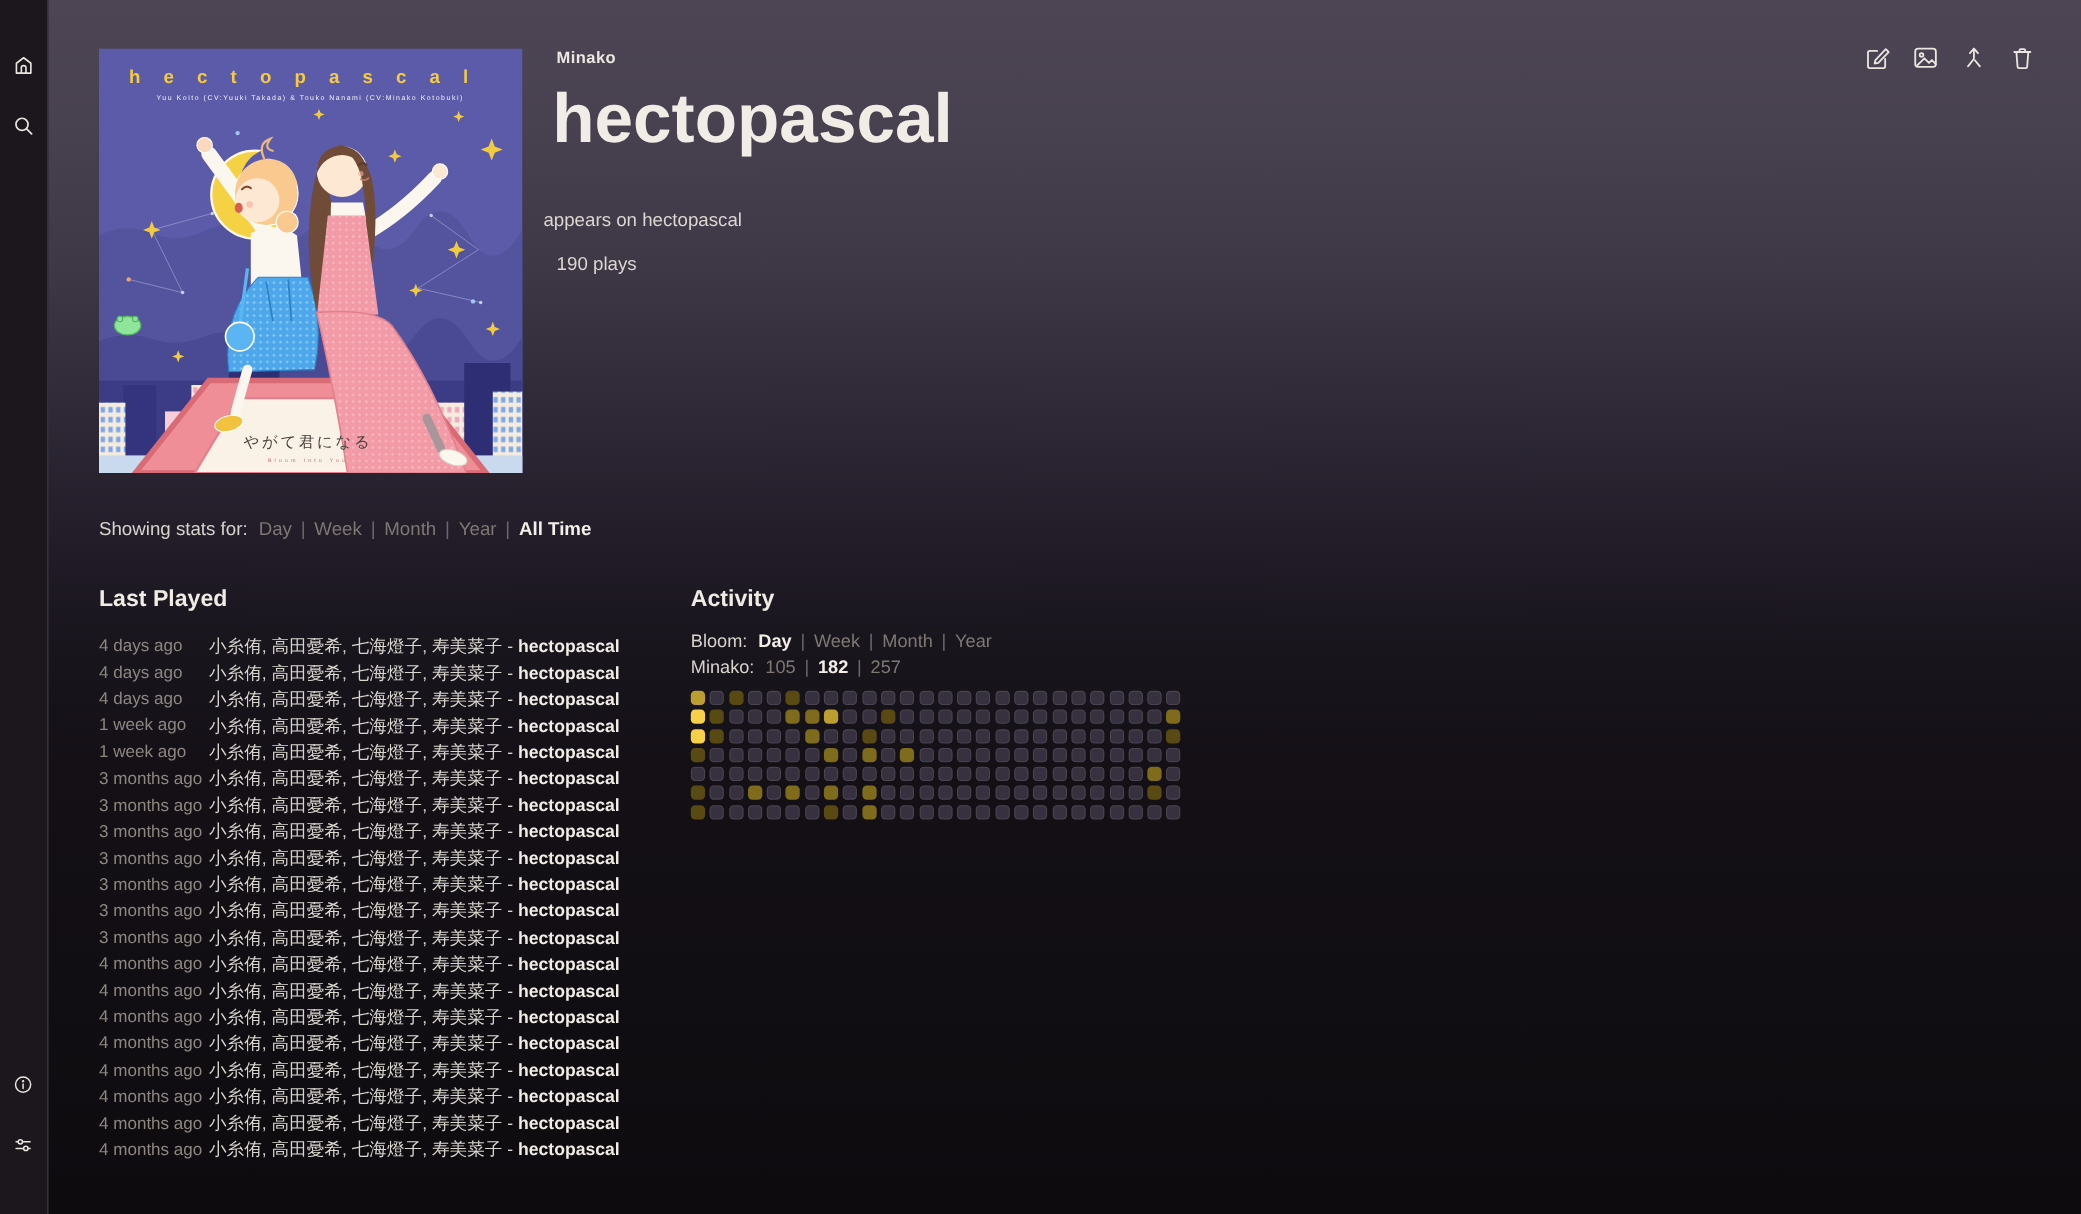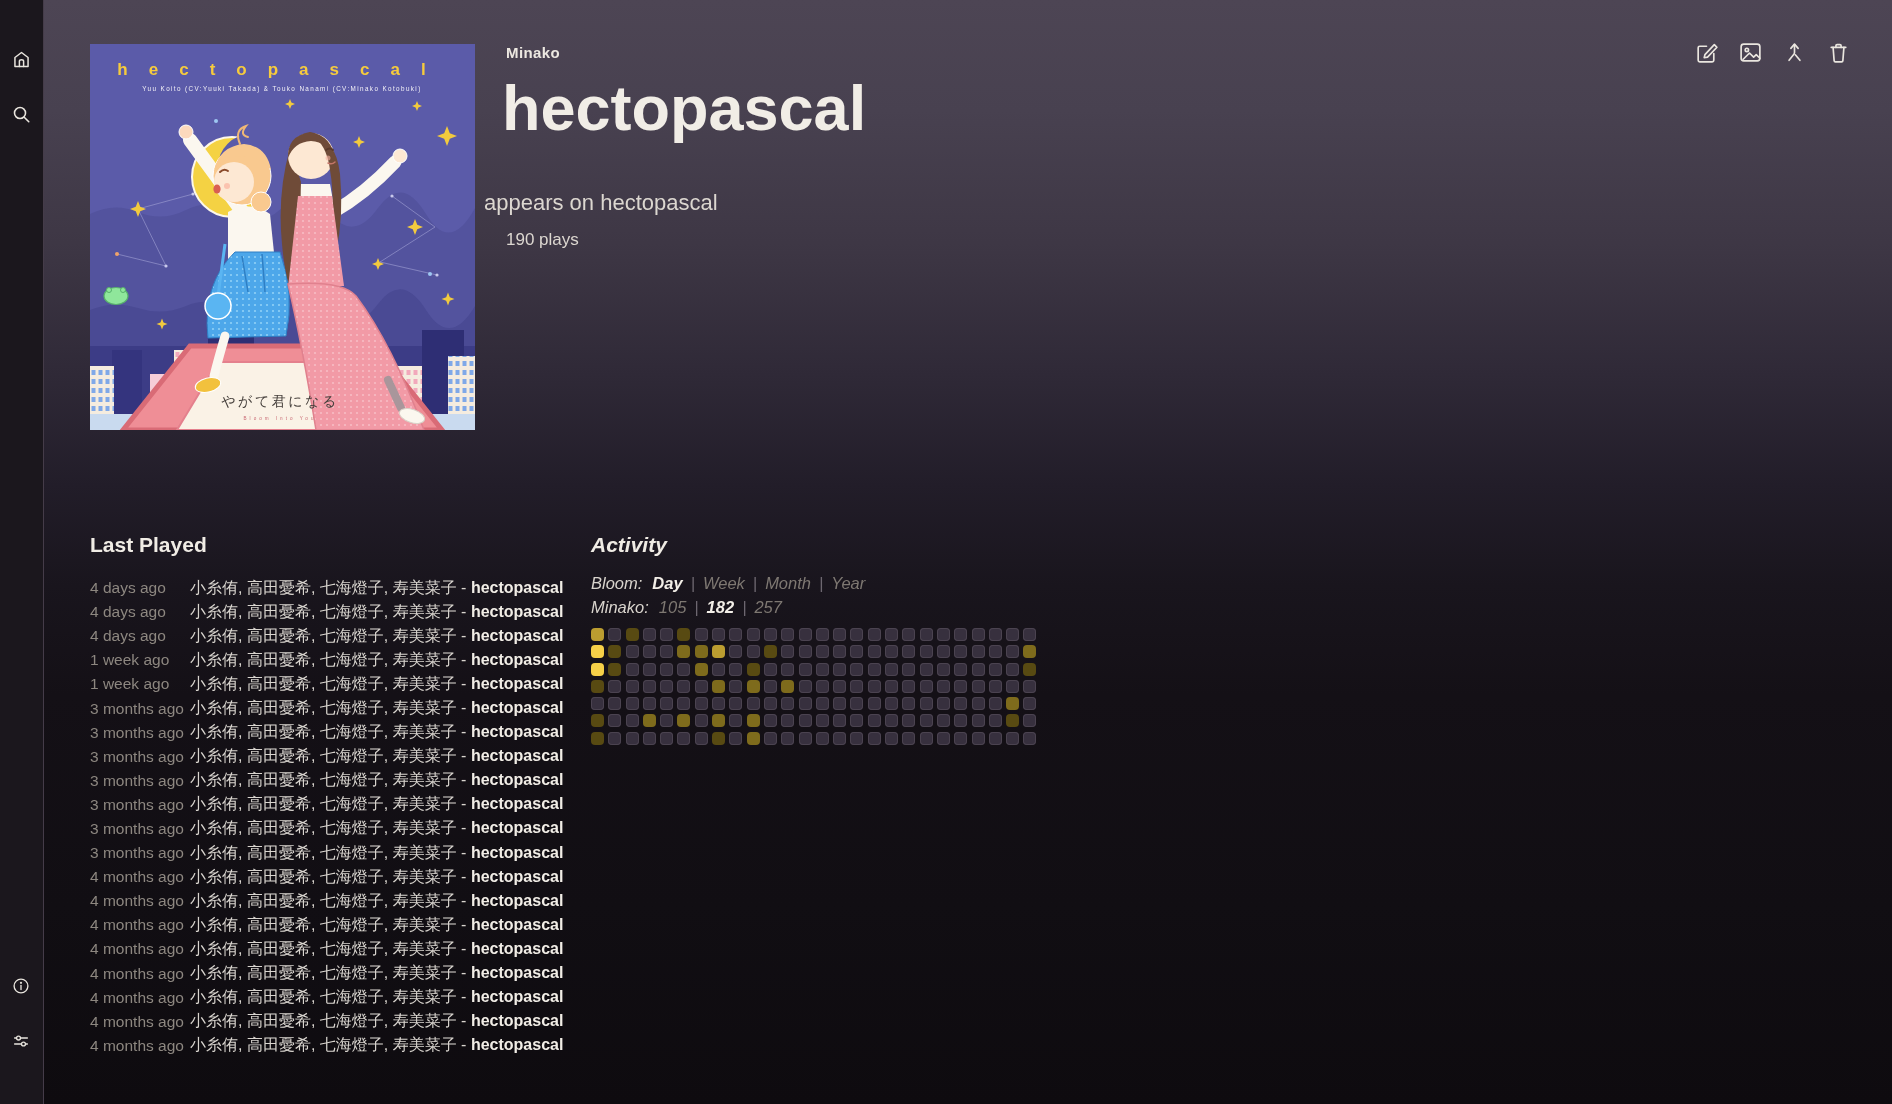--- a/index.html
+++ b/index.html
@@ -8,41 +8,41 @@
     background:linear-gradient(to bottom,#4d4554 0%,#484150 10%,#3e3745 22%,#2f2937 34%,#221d29 44%,#19151d 53%,#141016 63%,#110e13 82%,#0e0b0f 100%);}
   
   .sidebar{position:absolute;left:0;top:0;width:43px;height:100%;background:#1b171d;border-right:1px solid #453c49;z-index:9;}
   .sb-icon{position:absolute;left:11px;width:21px;height:21px;color:#e9e5de;cursor:pointer;}
   .sb-icon svg{display:block;width:100%;height:100%;}
   
   .album{position:absolute;left:90px;top:44px;width:385px;height:386px;}
   .album svg{display:block;}
   .type-label{position:absolute;left:506px;top:44px;font-size:15px;font-weight:bold;letter-spacing:.4px;color:#ece8e1;}
   .page-title{position:absolute;left:502px;top:72px;font-size:63px;font-weight:bold;color:#f1ede6;line-height:1.15;}
-  .appears{position:absolute;left:484px;top:190px;font-size:22px;color:#dcd7d0;}
+  .appears{position:absolute;left:494px;top:190px;font-size:17px;color:#dcd7d0;}
   .appears .albumlink{color:#dcd7d0;cursor:pointer;}
   .plays{position:absolute;left:506px;top:230px;font-size:17px;color:#dcd7d0;}
   .actions{position:absolute;top:40px;right:41px;display:flex;gap:19px;color:#eae6df;}
   .action-icon{width:25px;height:25px;cursor:pointer;}
   .action-icon svg{display:block;width:100%;height:100%;}
   
   .stats-row{position:absolute;left:90px;top:471px;font-size:17px;color:#d9d4cd;white-space:nowrap;}
   .opt{color:#7e7872;cursor:pointer;}
   .opt.active{color:#f3efe8;font-weight:bold;}
   .sep{color:#6d6770;padding:0 8px;}
   .lbl{margin-right:10px;}
   
   .section-title{font-size:21px;font-weight:bold;color:#f0ece5;}
   .lastplayed{position:absolute;left:90px;top:533px;width:525px;}
   .lp-list{position:absolute;left:0;top:43px;width:100%;}
   .lp-row{display:flex;align-items:center;height:24.1px;font-size:16px;white-space:nowrap;}
   .lp-time{width:100px;flex:none;color:#8d8780;font-size:15.5px;cursor:pointer;}
   .lp-track{color:#d9d5cf;cursor:pointer;}
   .lp-track b{color:#f1ede6;font-weight:bold;}
-  .activity{position:absolute;left:591px;top:533px;width:460px;height:240px;font-style:italic;}
+  .activity{position:absolute;left:628px;top:533px;width:460px;height:240px;}
   .act-row{position:absolute;left:0;font-size:16.5px;color:#d9d4cd;white-space:nowrap;}
   .act-step{top:41px;}
   .act-range{top:65px;}
   .heatmap{position:absolute;left:0;top:95px;display:grid;grid-template-columns:repeat(26,13px);grid-auto-rows:13px;gap:4.3px;}
   .hm{width:13px;height:13px;border-radius:4px;background:#37303e;box-shadow:inset 0 0 0 1px #4b4350;cursor:pointer;}
   .hm.filled{box-shadow:none;}
 </style>
 </head>
 <body>
 
@@ -236,20 +236,23 @@
     </div>
     <div class="action-icon">
       <svg viewBox="0 0 24 24" fill="none" stroke="currentColor" stroke-width="1.6" stroke-linecap="round" stroke-linejoin="round">
         <path d="M5 7 H19"></path>
         <path d="M9.5 7 V5.6 Q9.5 4.5 10.6 4.5 H13.4 Q14.5 4.5 14.5 5.6 V7"></path>
         <path d="M6.8 7 L7.8 19.8 Q7.9 21 9 21 H15 Q16.1 21 16.2 19.8 L17.2 7"></path>
       </svg>
     </div>
   </div>
 
+  <div class="stats-row">
+    <span class="lbl">Showing stats for:</span><span><span class="opt">Day</span><span class="sep">|</span><span class="opt">Week</span><span class="sep">|</span><span class="opt">Month</span><span class="sep">|</span><span class="opt">Year</span><span class="sep">|</span><span class="opt active">All Time</span></span>
+  </div>
 
   <div class="lastplayed">
     <div class="section-title">Last Played</div>
     <div class="lp-list">
         <div class="lp-row">
           <span class="lp-time">4 days ago</span>
           <span class="lp-track"><span>小糸侑, 高田憂希, 七海燈子, 寿美菜子 - </span><b>hectopascal</b></span>
         </div>
         <div class="lp-row">
           <span class="lp-time">4 days ago</span>

